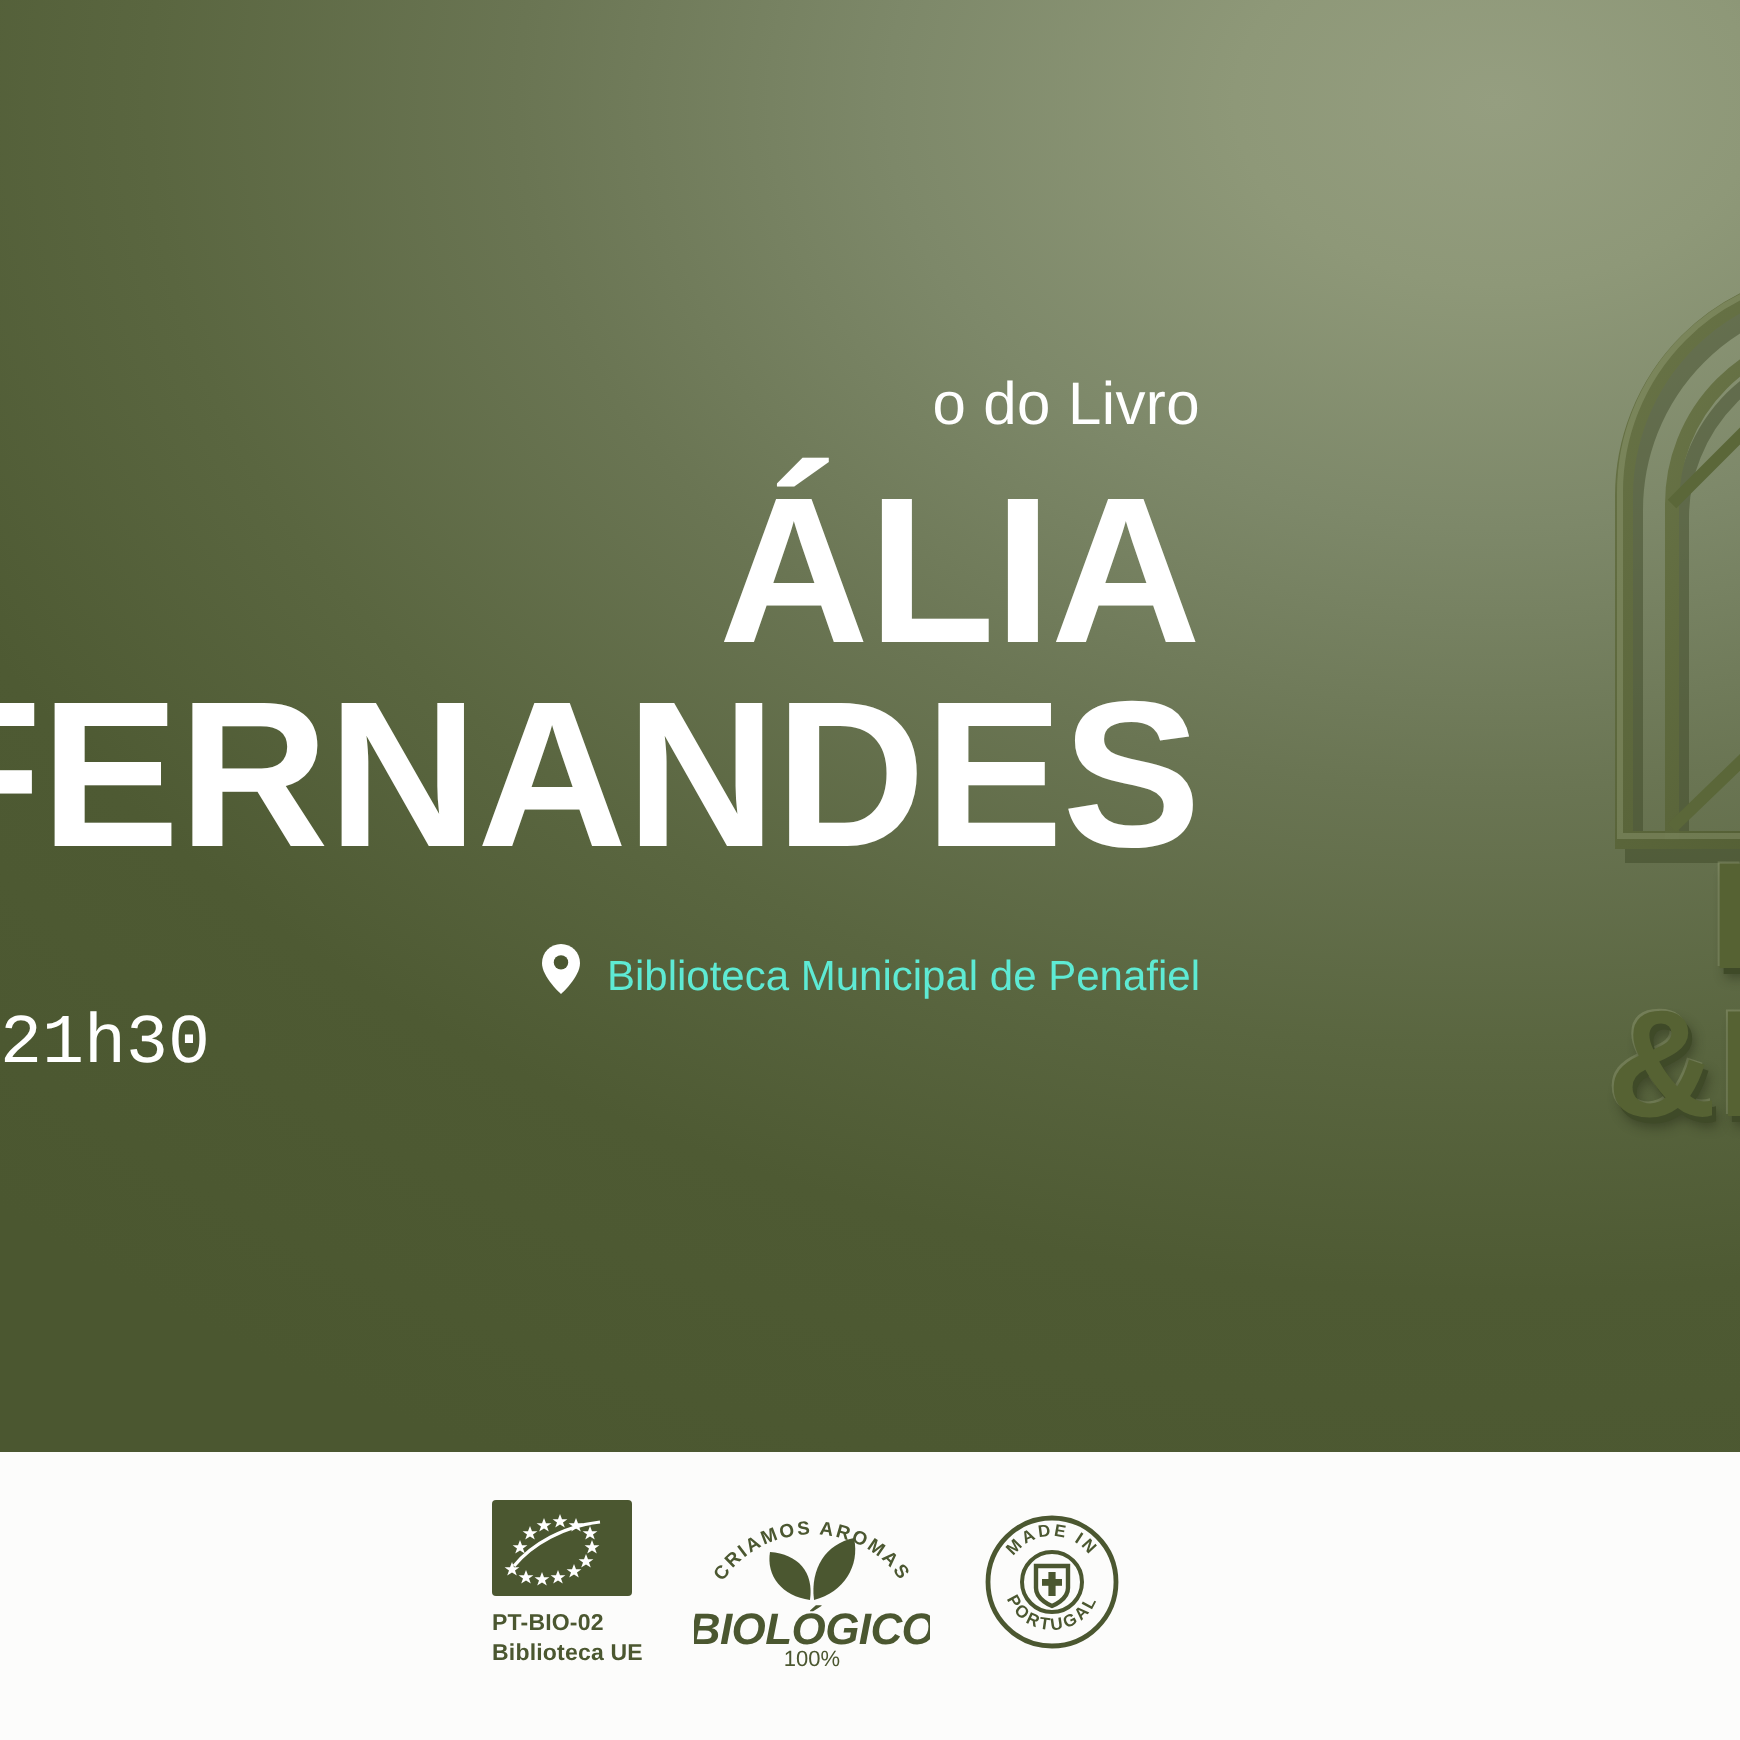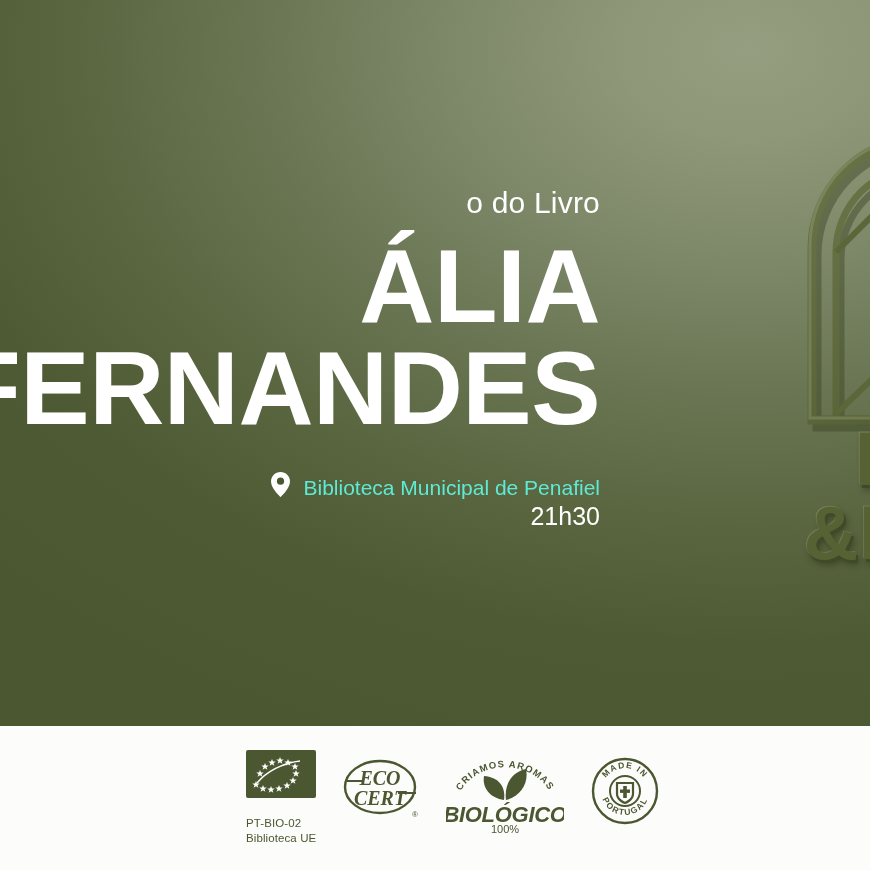--- a/index.html
+++ b/index.html
@@ -141,25 +141,26 @@
     vertical-align: -2px;
     margin-right: 8px;
   }
   .pin-icon svg { display: block; }
 
   .time {
     position: absolute;
     left: 0;
     top: 502px;
     width: 600px;
-    text-align: right;
+    text-align: left;
     color: #ffffff;
-    font-size: 25px;
+    font-size: 35px;
     font-weight: 400;
     white-space: nowrap;
+    font-family: Liberation Mono, monospace;
   }
 
   
   .certs {
     position: absolute;
     left: 0;
     top: 726px;
     width: 870px;
     height: 144px;
     background: #fcfcfb;
@@ -180,25 +181,25 @@
   
   .eu-badge {
     width: 70px;
     height: 48px;
     background: #4b5730;
     border-radius: 2px;
     position: relative;
   }
   .eu-badge svg { display: block; }
   .eu-caption {
-    margin-top: 18px;
+    margin-top: 7px;
     color: #4b5730;
     font-size: 11.5px;
     line-height: 1.28;
-    font-weight: 400;
+    font-weight: 700;
     letter-spacing: 0.1px;
   }
 
   .ecocert { margin-top: 7px; }
   .biologico { margin-top: -2px; }
   .madein { margin-top: 6px; }
 
   .cert svg { display: block; }
 </style>
 </head>
@@ -297,32 +298,20 @@
               </g>
             </g>
           </svg>
         </div>
         <div class="eu-caption">
           <div>PT-BIO-02</div>
           <div>Biblioteca UE</div>
         </div>
       </div>
 
-      <div class="cert ecocert">
-        <div>
-          <svg width="78" height="62" viewBox="0 0 78 62">
-            <ellipse cx="38" cy="30" rx="35" ry="26" fill="none" stroke="#4b5730" stroke-width="2.4"></ellipse>
-            <text x="38" y="28" text-anchor="middle" font-family="'Liberation Serif', serif" font-size="20" font-weight="700" font-style="italic" fill="#4b5730">ECO</text>
-            <text x="38" y="48" text-anchor="middle" font-family="'Liberation Serif', serif" font-size="20" font-weight="700" font-style="italic" fill="#4b5730">CERT</text>
-            <line x1="4" y1="24" x2="22" y2="24" stroke="#4b5730" stroke-width="2"></line>
-            <line x1="56" y1="36" x2="74" y2="36" stroke="#4b5730" stroke-width="2"></line>
-            <text x="70" y="60" font-family="'Liberation Sans', sans-serif" font-size="8" fill="#4b5730">®</text>
-          </svg>
-        </div>
-      </div>
 
       <div class="cert biologico">
         <div>
           <svg width="118" height="86" viewBox="0 0 118 86">
             <defs>
               <path id="arcPath" d="M14,44 A50,44 0 0 1 104,44"></path>
             </defs>
             <text font-family="'Liberation Sans', sans-serif" font-size="9.5" font-weight="700" letter-spacing="1.1" fill="#4b5730">
               <textPath href="#arcPath" startOffset="50%" text-anchor="middle">CRIAMOS AROMAS</textPath>
             </text>

